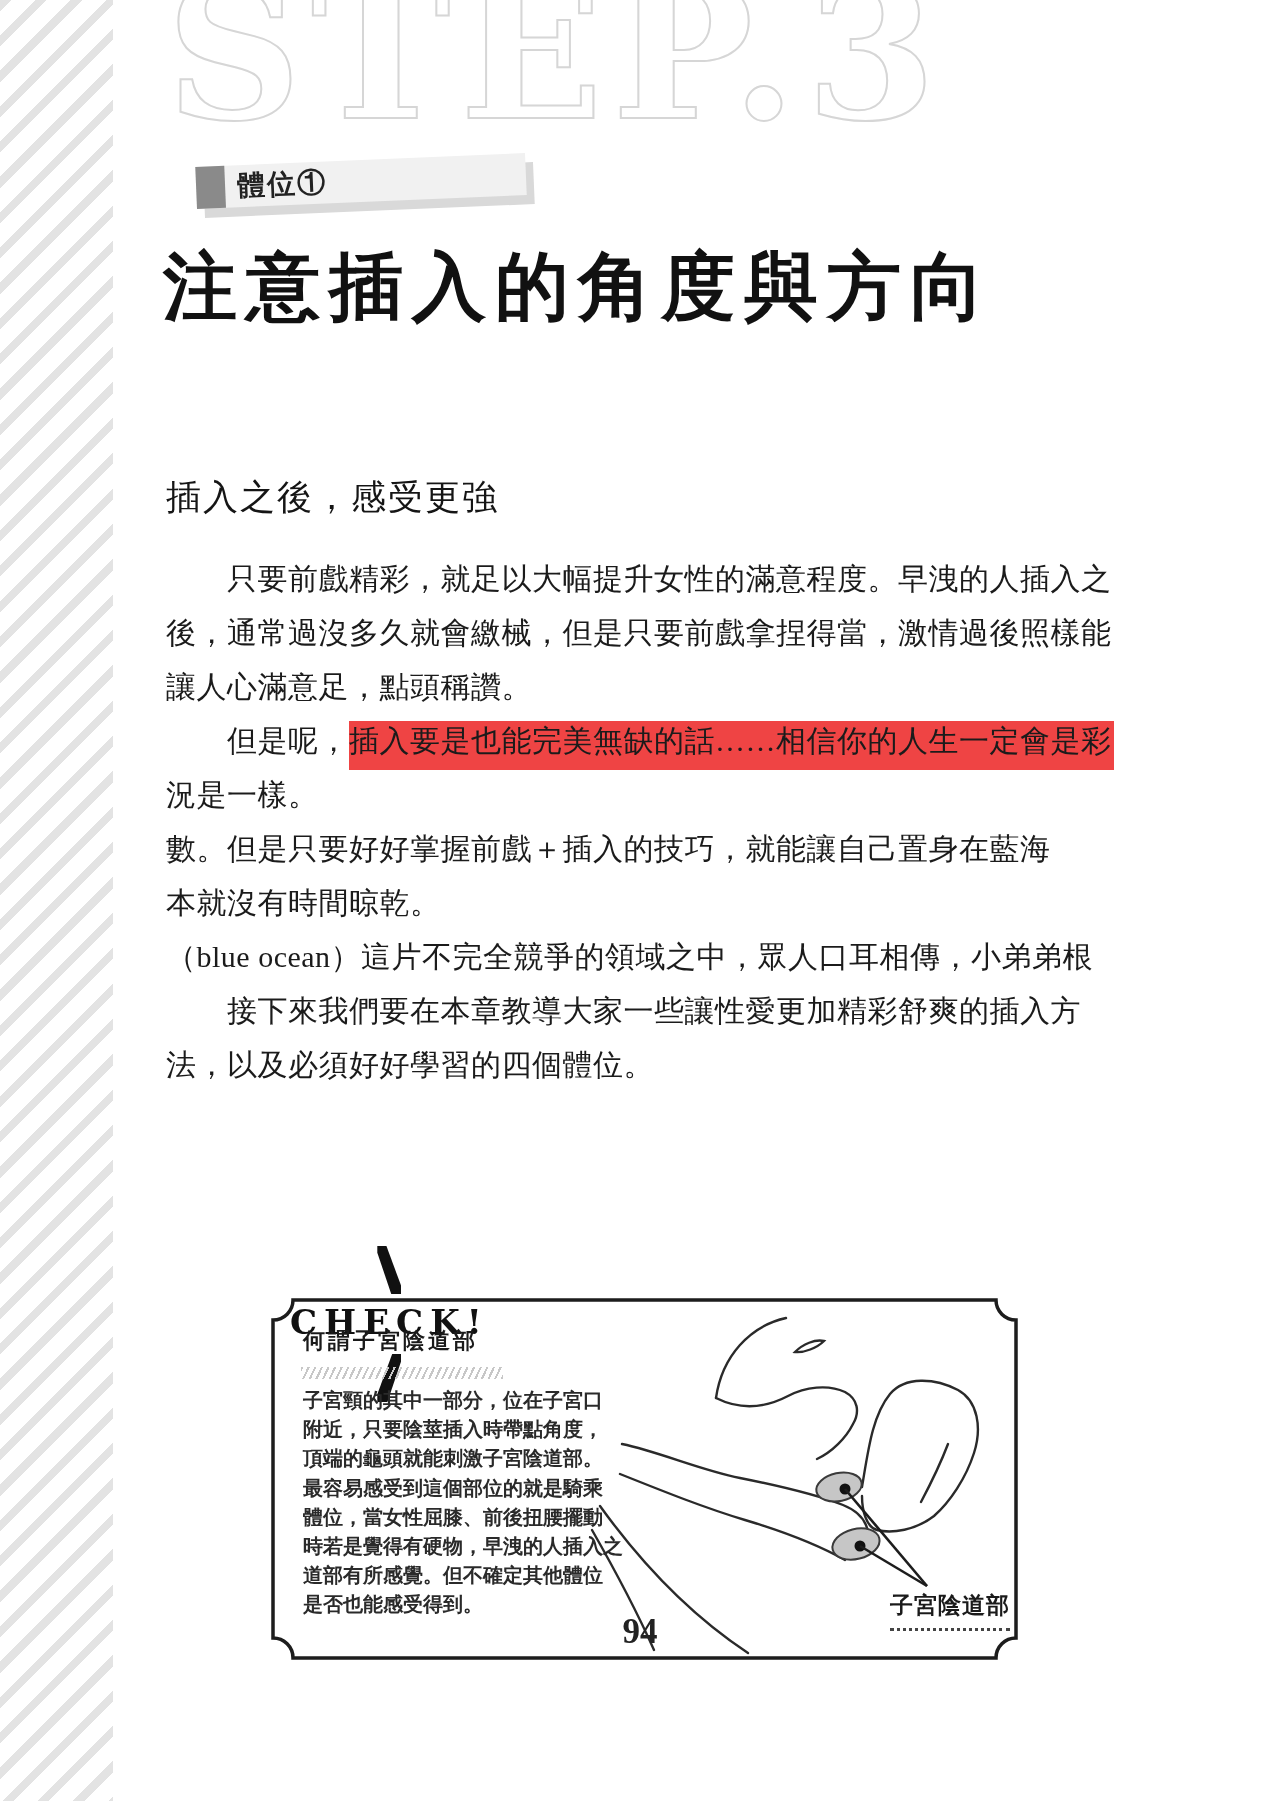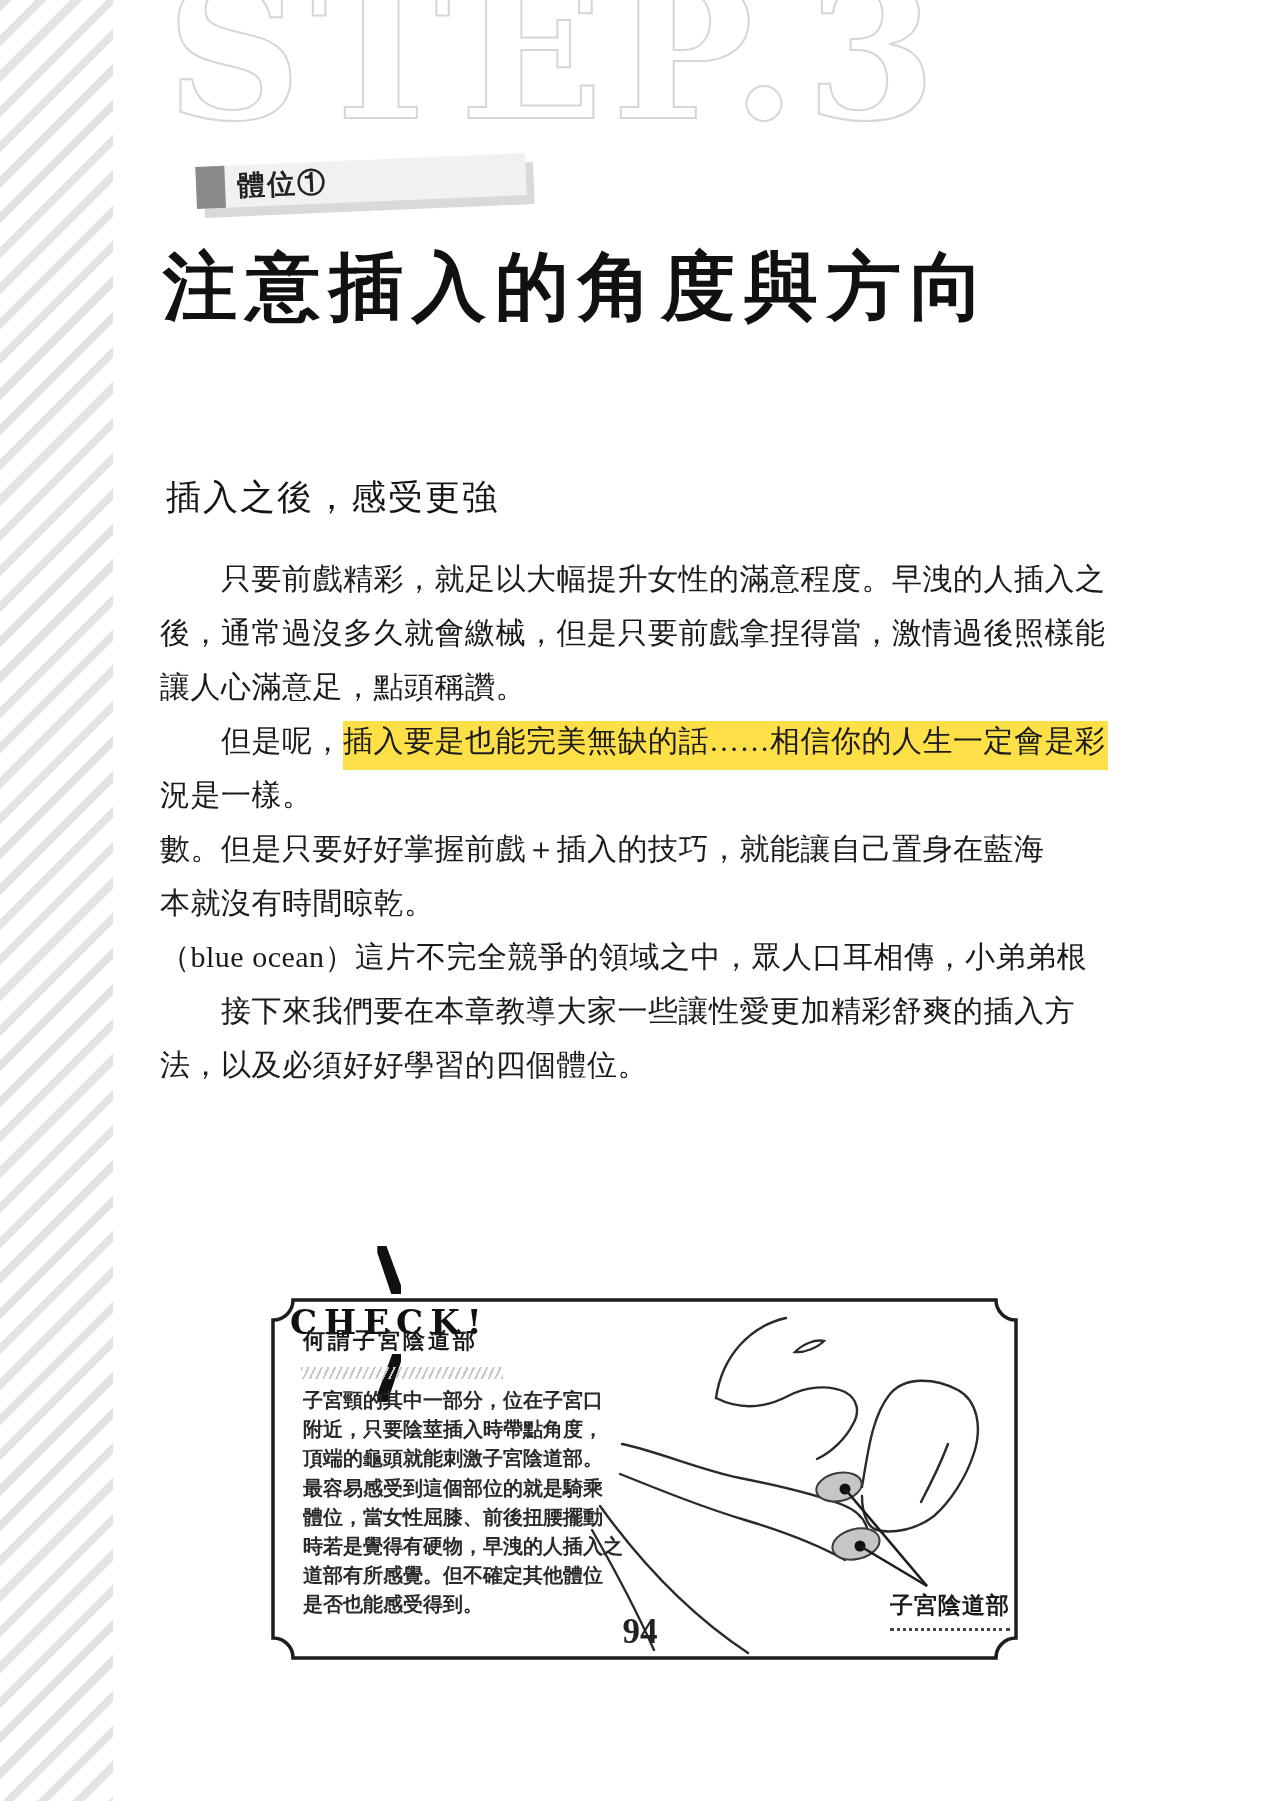--- a/index.html
+++ b/index.html
@@ -23,25 +23,25 @@
     transform:rotate(-2.4deg);display:flex;align-items:center;}
   #tag .bar{width:29px;height:42px;background:#8a8a8a;flex:0 0 auto;}
   #tag .lbl{font-size:28px;font-weight:700;letter-spacing:2px;padding-left:12px;color:#222;}
 
   #page-title{left:163px;top:238px;font-size:74px;font-weight:900;letter-spacing:9px;
     white-space:nowrap;color:#111;}
   #subtitle{left:166px;top:474px;font-size:35px;font-weight:400;letter-spacing:2px;
     white-space:nowrap;color:#151515;}
 
   
-  #body-text{left:160px;top:552px;width:960px;font-family:"Liberation Serif",serif;
+  #body-text{left:166px;top:552px;width:960px;font-family:"Liberation Serif",serif;
     font-size:30px;letter-spacing:0.5px;color:#1b1b1b;}
   #body-text .line{height:54px;line-height:54px;white-space:nowrap;}
   #body-text .line.indent{padding-left:61px;}
-  #body-text .hl{background:#fde047;padding:3px 2px 13px 0;}
+  #body-text .hl{background:#ef4444;padding:3px 2px 13px 0;}
 
   
   #check-badge{left:290px;top:1246px;display:flex;align-items:center;gap:10px;flex-direction:column;}
   #check-badge .slash{width:24px;height:48px;background:#111;}
   #check-badge .slash.l{clip-path:polygon(0 0,38% 0,100% 84%,100% 100%,58% 100%,0 14%);}
   #check-badge .slash.r{clip-path:polygon(62% 0,100% 0,100% 14%,42% 100%,0 100%,0 84%);}
   #check-badge .txt{font-family:"DejaVu Serif","Liberation Serif",serif;font-weight:700;
     font-size:34px;letter-spacing:7px;color:#111;transform:translateY(-2px);}
 
   

